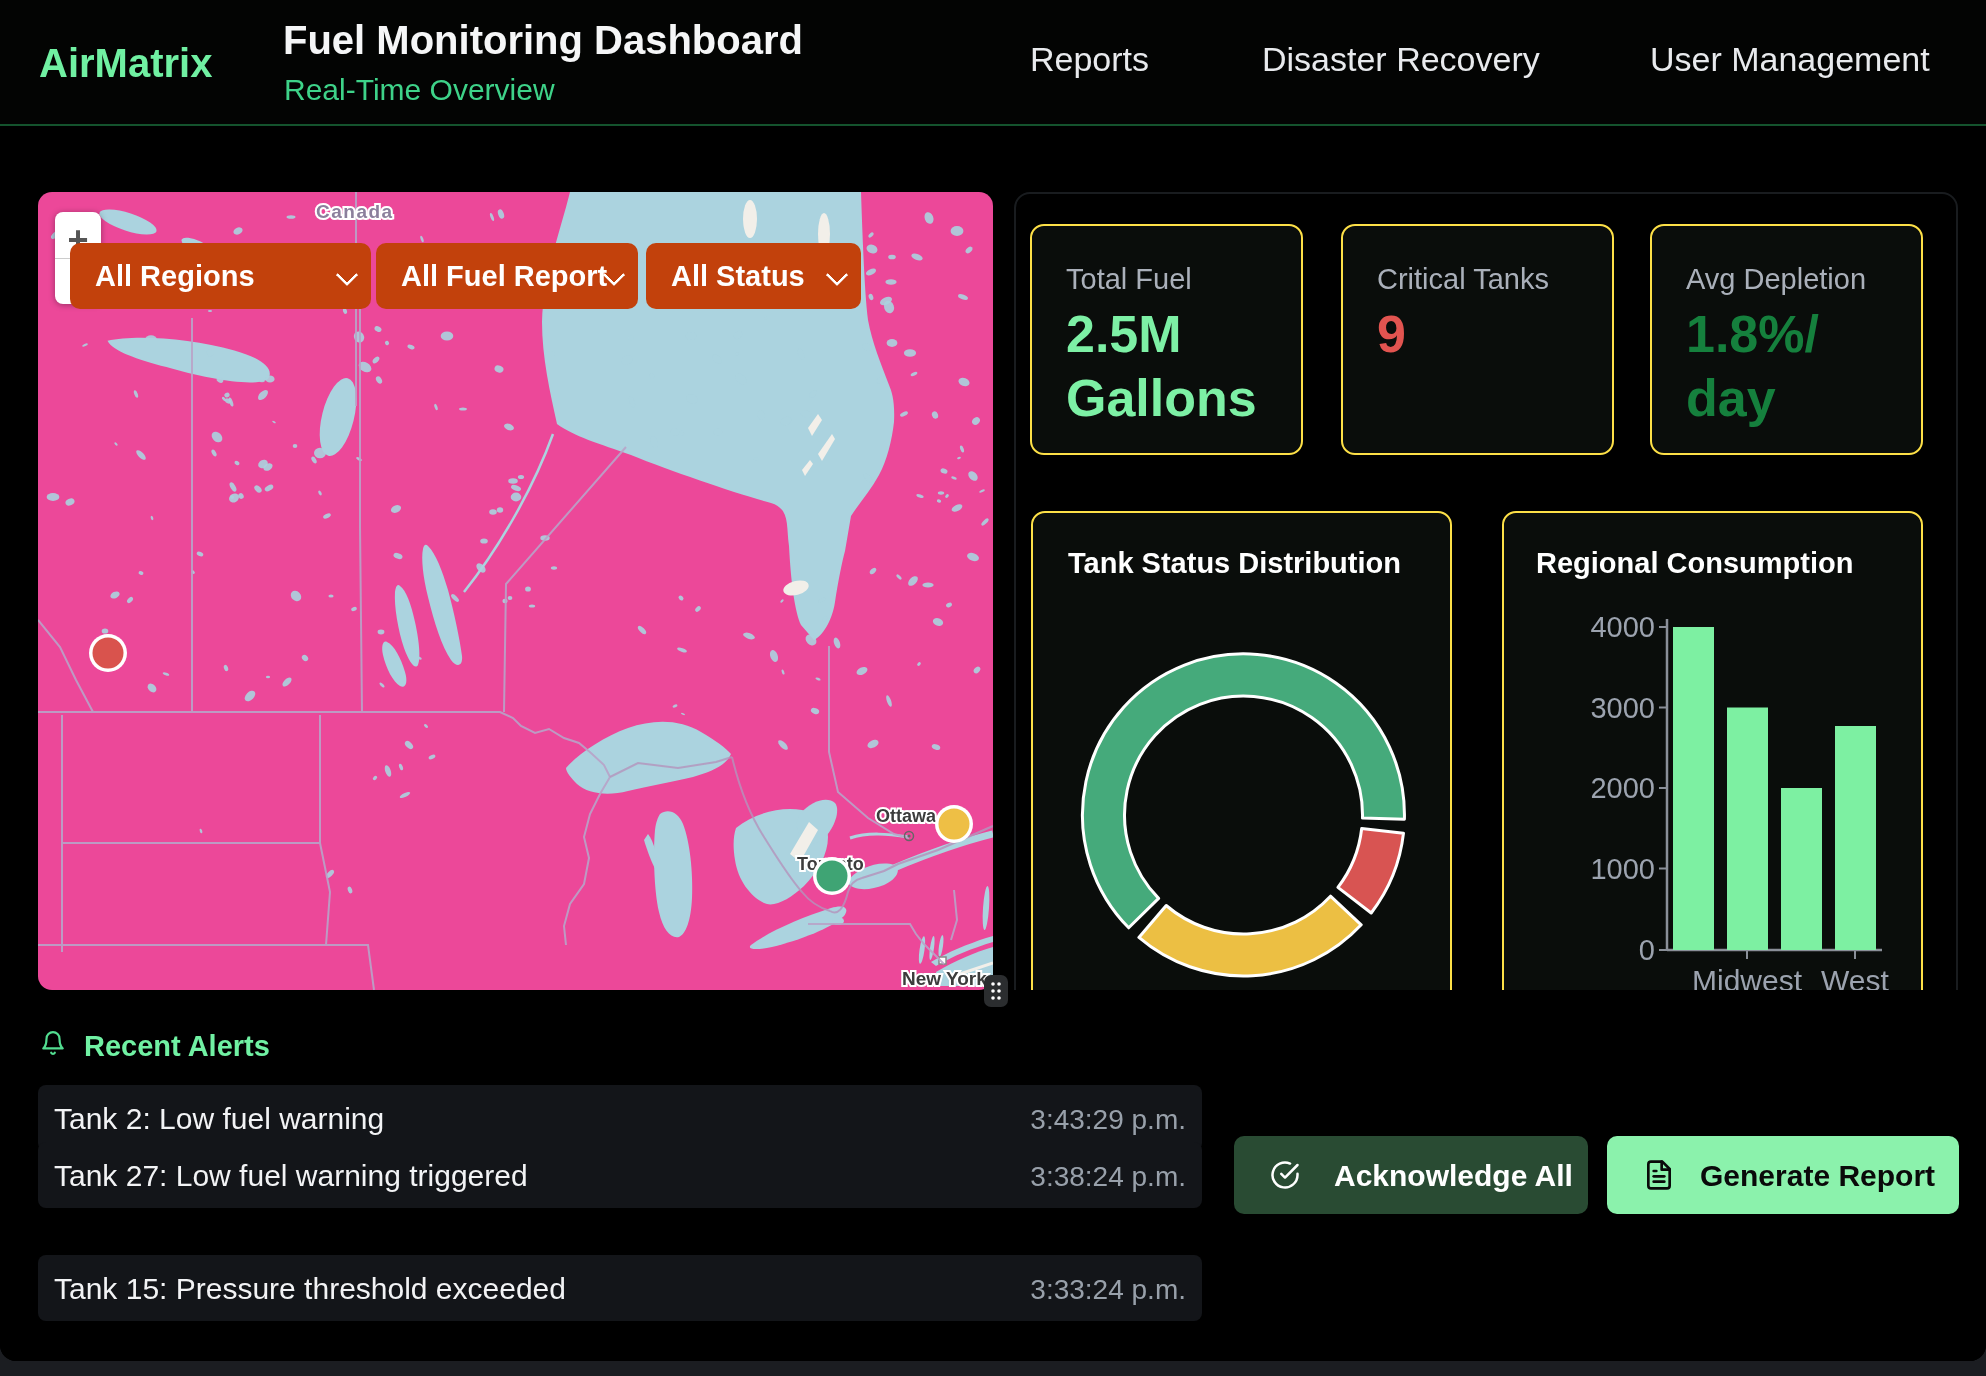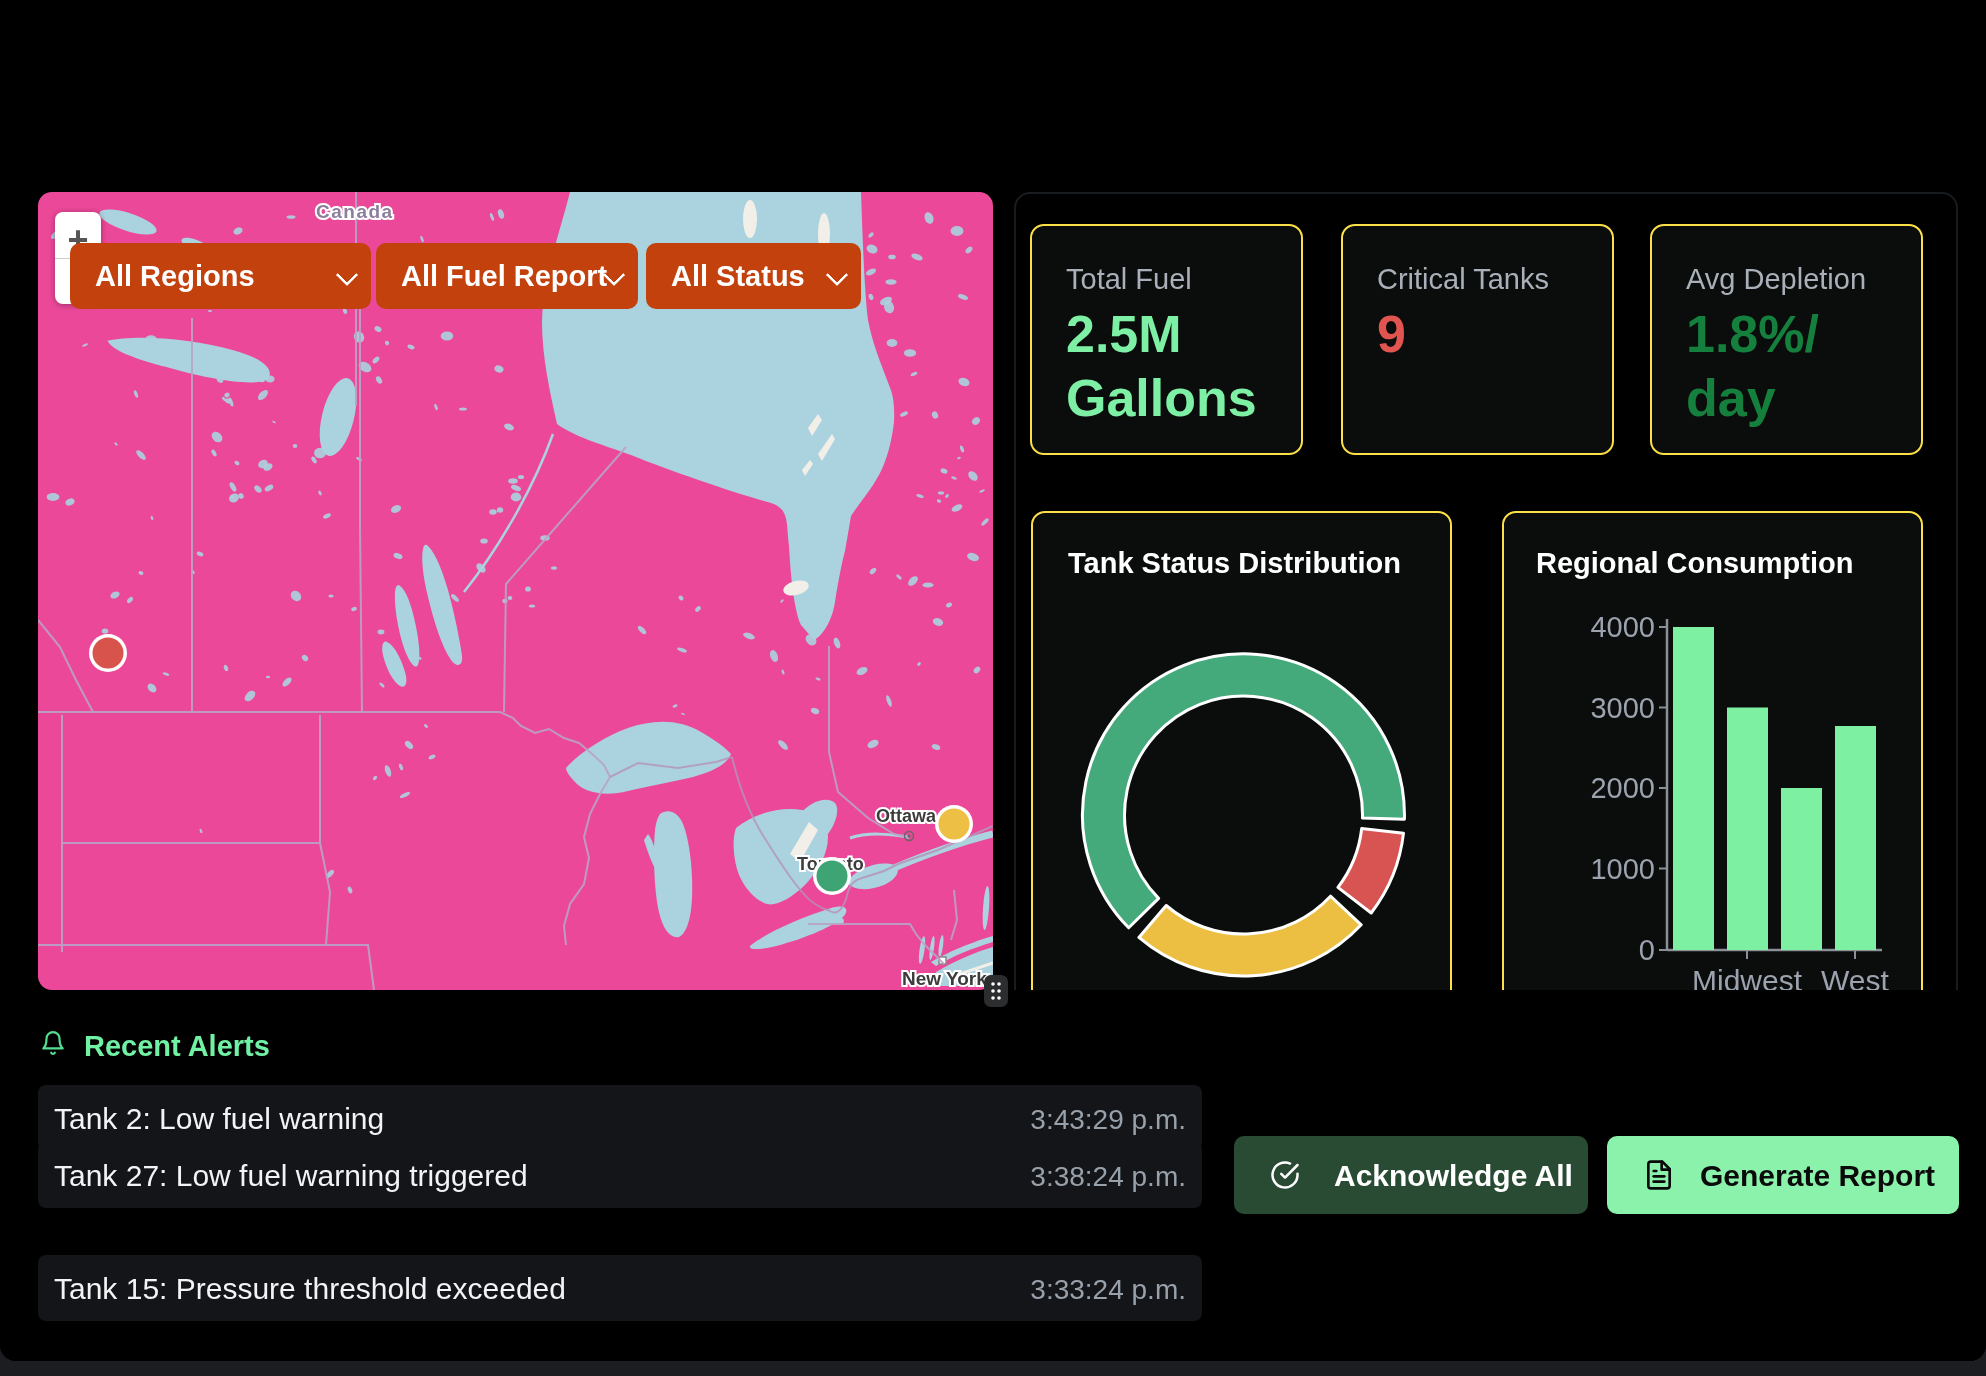--- a/index.html
+++ b/index.html
@@ -382,20 +382,28 @@
 <rect x="223" y="194.5" width="41" height="242.5" fill="#7df0a2"></rect>
 <rect x="277" y="275" width="41" height="162" fill="#7df0a2"></rect>
 <rect x="331" y="213" width="41" height="224" fill="#7df0a2"></rect>
 <line x1="243" y1="437" x2="243" y2="446" stroke="#8a8f98" stroke-width="2"></line>
 <line x1="351" y1="437" x2="351" y2="446" stroke="#8a8f98" stroke-width="2"></line>
 <text x="243" y="478" font-size="30" fill="#9ca3af" text-anchor="middle" font-family="Liberation Sans, sans-serif">Midwest</text>
 <text x="351" y="478" font-size="30" fill="#9ca3af" text-anchor="middle" font-family="Liberation Sans, sans-serif">West</text>
 </svg>
   </div>
 
+  <div id="header">
+    <div id="logo">AirMatrix</div>
+    <div id="htitle">Fuel Monitoring Dashboard</div>
+    <div id="hsub">Real-Time Overview</div>
+    <div class="nav" style="left:1030px;">Reports</div>
+    <div class="nav" style="left:1262px;">Disaster Recovery</div>
+    <div class="nav" style="left:1650px;">User Management</div>
+  </div>
 
   <div id="footer"></div>
   <svg id="bell" width="26" height="30" viewBox="0 0 24 24" style="position:absolute;left:40px;top:1028px;z-index:20;" fill="none" stroke="#52dd90" stroke-width="2" stroke-linecap="round" stroke-linejoin="round">
         <path d="M6 8a6 6 0 0 1 12 0c0 7 3 9 3 9H3s3-2 3-9"></path>
         <path d="M10.3 21a1.94 1.94 0 0 0 3.4 0"></path>
       </svg>
   <div id="ralerts">Recent Alerts</div>
   <div class="arow" style="top:1085px;">
         <div class="atext">Tank 2: Low fuel warning</div>
         <div class="atime">3:43:29 p.m.</div>

